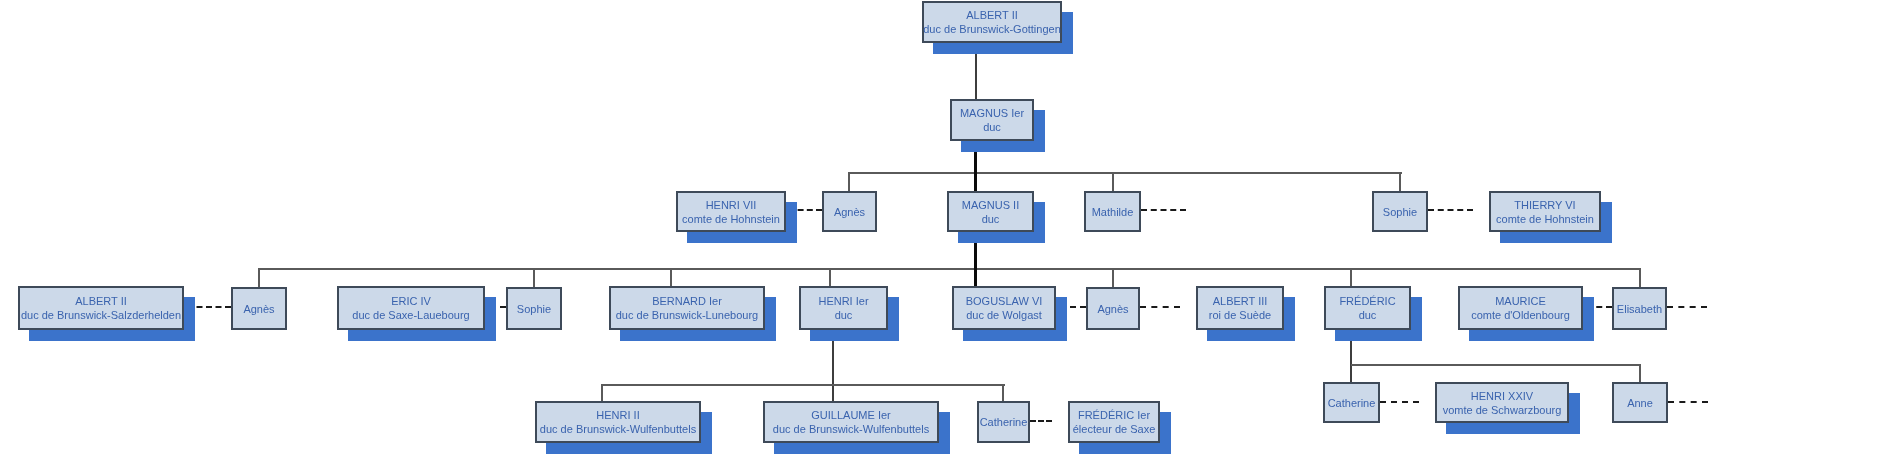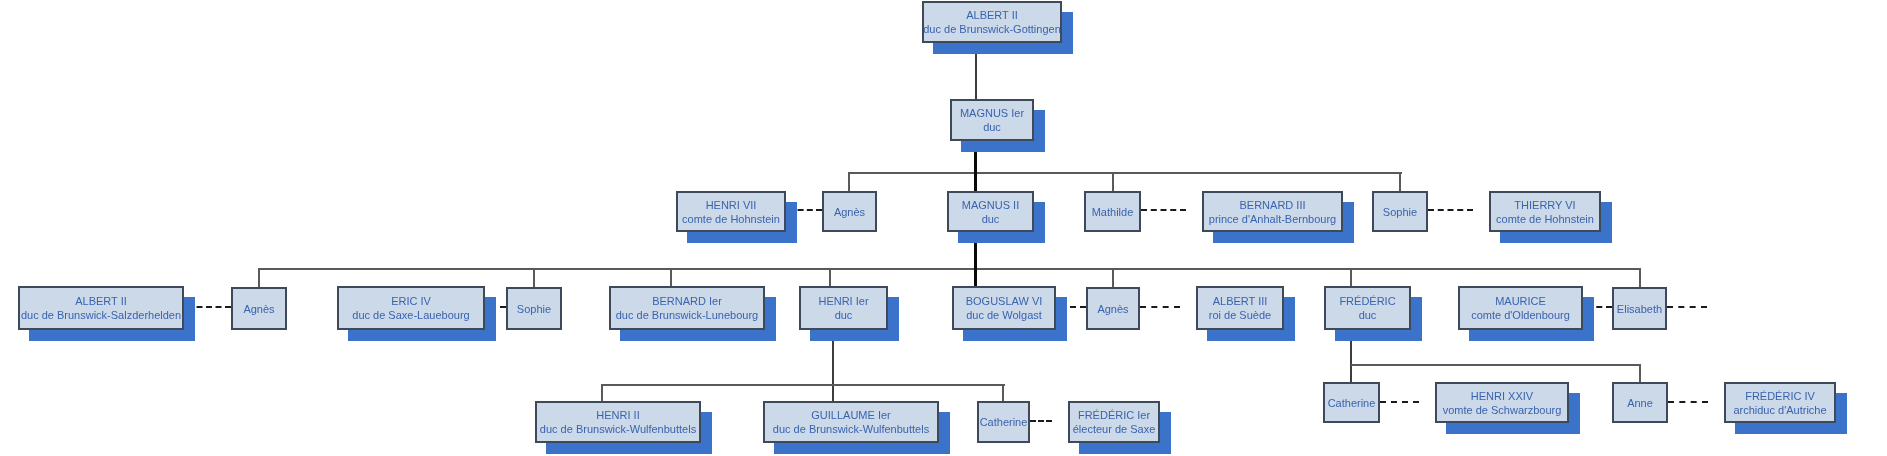--- a/index.html
+++ b/index.html
@@ -76,24 +76,20 @@
   <div class="node" style="left:822px;top:191px;width:55px;height:41px">
     <span>Agnès</span>
   </div>
   <div class="node shadowed" style="left:931px;top:191px;width:87px;height:41px">
     <span>MAGNUS II</span>
     <span>duc</span>
   </div>
   <div class="node" style="left:1084px;top:191px;width:57px;height:41px">
     <span>Mathilde</span>
   </div>
-  <div class="node shadowed" style="left:1186px;top:191px;width:141px;height:41px">
-    <span>BERNARD III</span>
-    <span>prince d'Anhalt-Bernbourg</span>
-  </div>
   <div class="node" style="left:1372px;top:191px;width:56px;height:41px">
     <span>Sophie</span>
   </div>
   <div class="node shadowed" style="left:1473px;top:191px;width:112px;height:41px">
     <span>THIERRY VI</span>
     <span>comte de Hohnstein</span>
   </div>
 
   <div class="node shadowed" style="left:2px;top:286px;width:166px;height:44px">
     <span>ALBERT II</span>
@@ -158,18 +154,14 @@
   <div class="node" style="left:1323px;top:382px;width:57px;height:41px">
     <span>Catherine</span>
   </div>
   <div class="node shadowed" style="left:1419px;top:382px;width:134px;height:41px">
     <span>HENRI XXIV</span>
     <span>vomte de Schwarzbourg</span>
   </div>
   <div class="node" style="left:1612px;top:382px;width:56px;height:41px">
     <span>Anne</span>
   </div>
-  <div class="node shadowed" style="left:1708px;top:382px;width:112px;height:41px">
-    <span>FRÉDÉRIC IV</span>
-    <span>archiduc d'Autriche</span>
-  </div>
 
 </div>
 
 </body></html>

